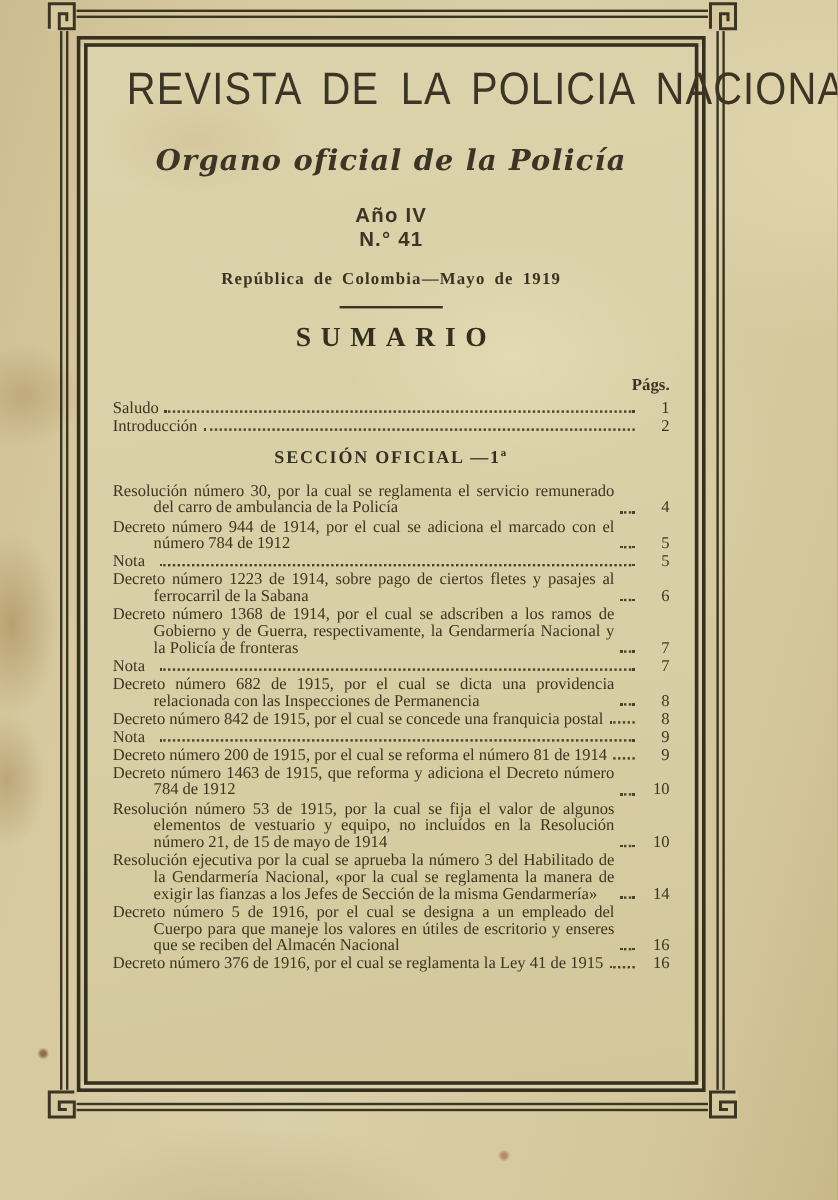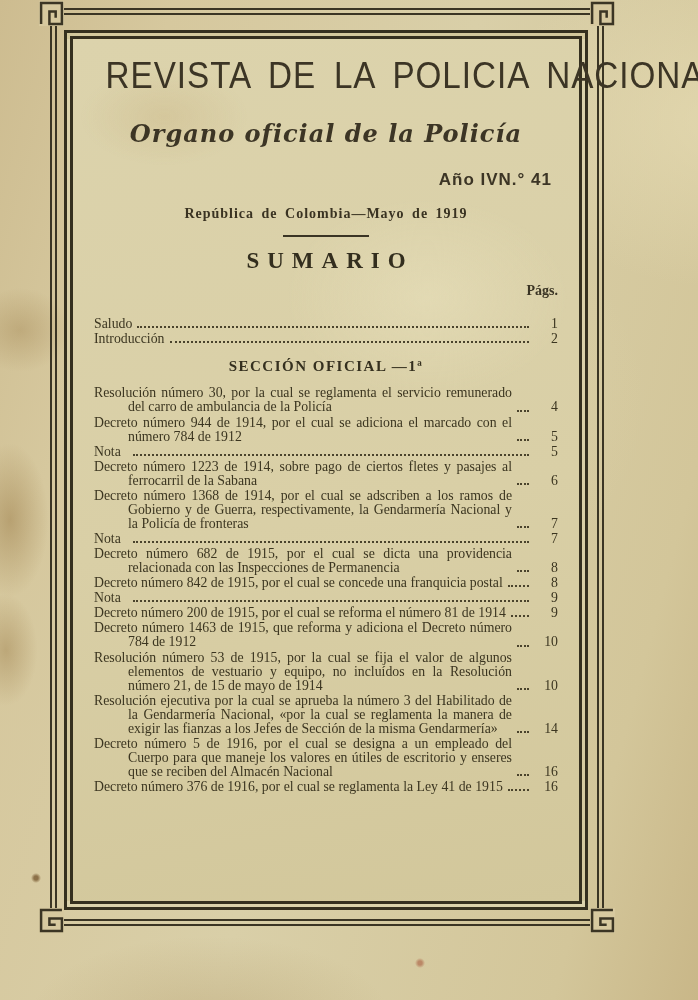--- a/index.html
+++ b/index.html
@@ -81,22 +81,23 @@
     font-style: italic;
     font-weight: bold;
     font-size: 24px;
     letter-spacing: 1px;
     color: #3c3525;
   }
   .issue-row {
     margin-top: 22px;
     display: flex;
     align-items: center;
-    justify-content: flex-end;
+    justify-content: flex-start;
     padding: 0 6px;
+    flex-direction: column;
   }
   .issue-side {
     font-family: "Liberation Sans", sans-serif;
     font-weight: bold;
     font-size: 17px;
     letter-spacing: 1px;
     color: #3c3525;
   }
   .issue-center {
     width: 262px;
@@ -129,28 +130,28 @@
   .sumario-heading {
     margin-top: 11px;
     text-align: center;
     font-weight: bold;
     font-size: 23px;
     letter-spacing: 8px;
     padding-left: 8px;
     color: #332e1e;
   }
   .pags-label {
-    margin-top: 9px;
+    margin-top: 20px;
     text-align: right;
     font-weight: bold;
     font-size: 14px;
     color: #3a3424;
   }
   .toc {
-    margin-top: 18px;
+    margin-top: 3px;
     font-size: 13.8px;
     line-height: 1.02;
     color: #3b3520;
   }
   .toc-row { display: flex; align-items: flex-end; margin-top: 1px; }
   .toc-text {
     padding-left: 34px;
     text-indent: -34px;
     text-align: justify;
   }

